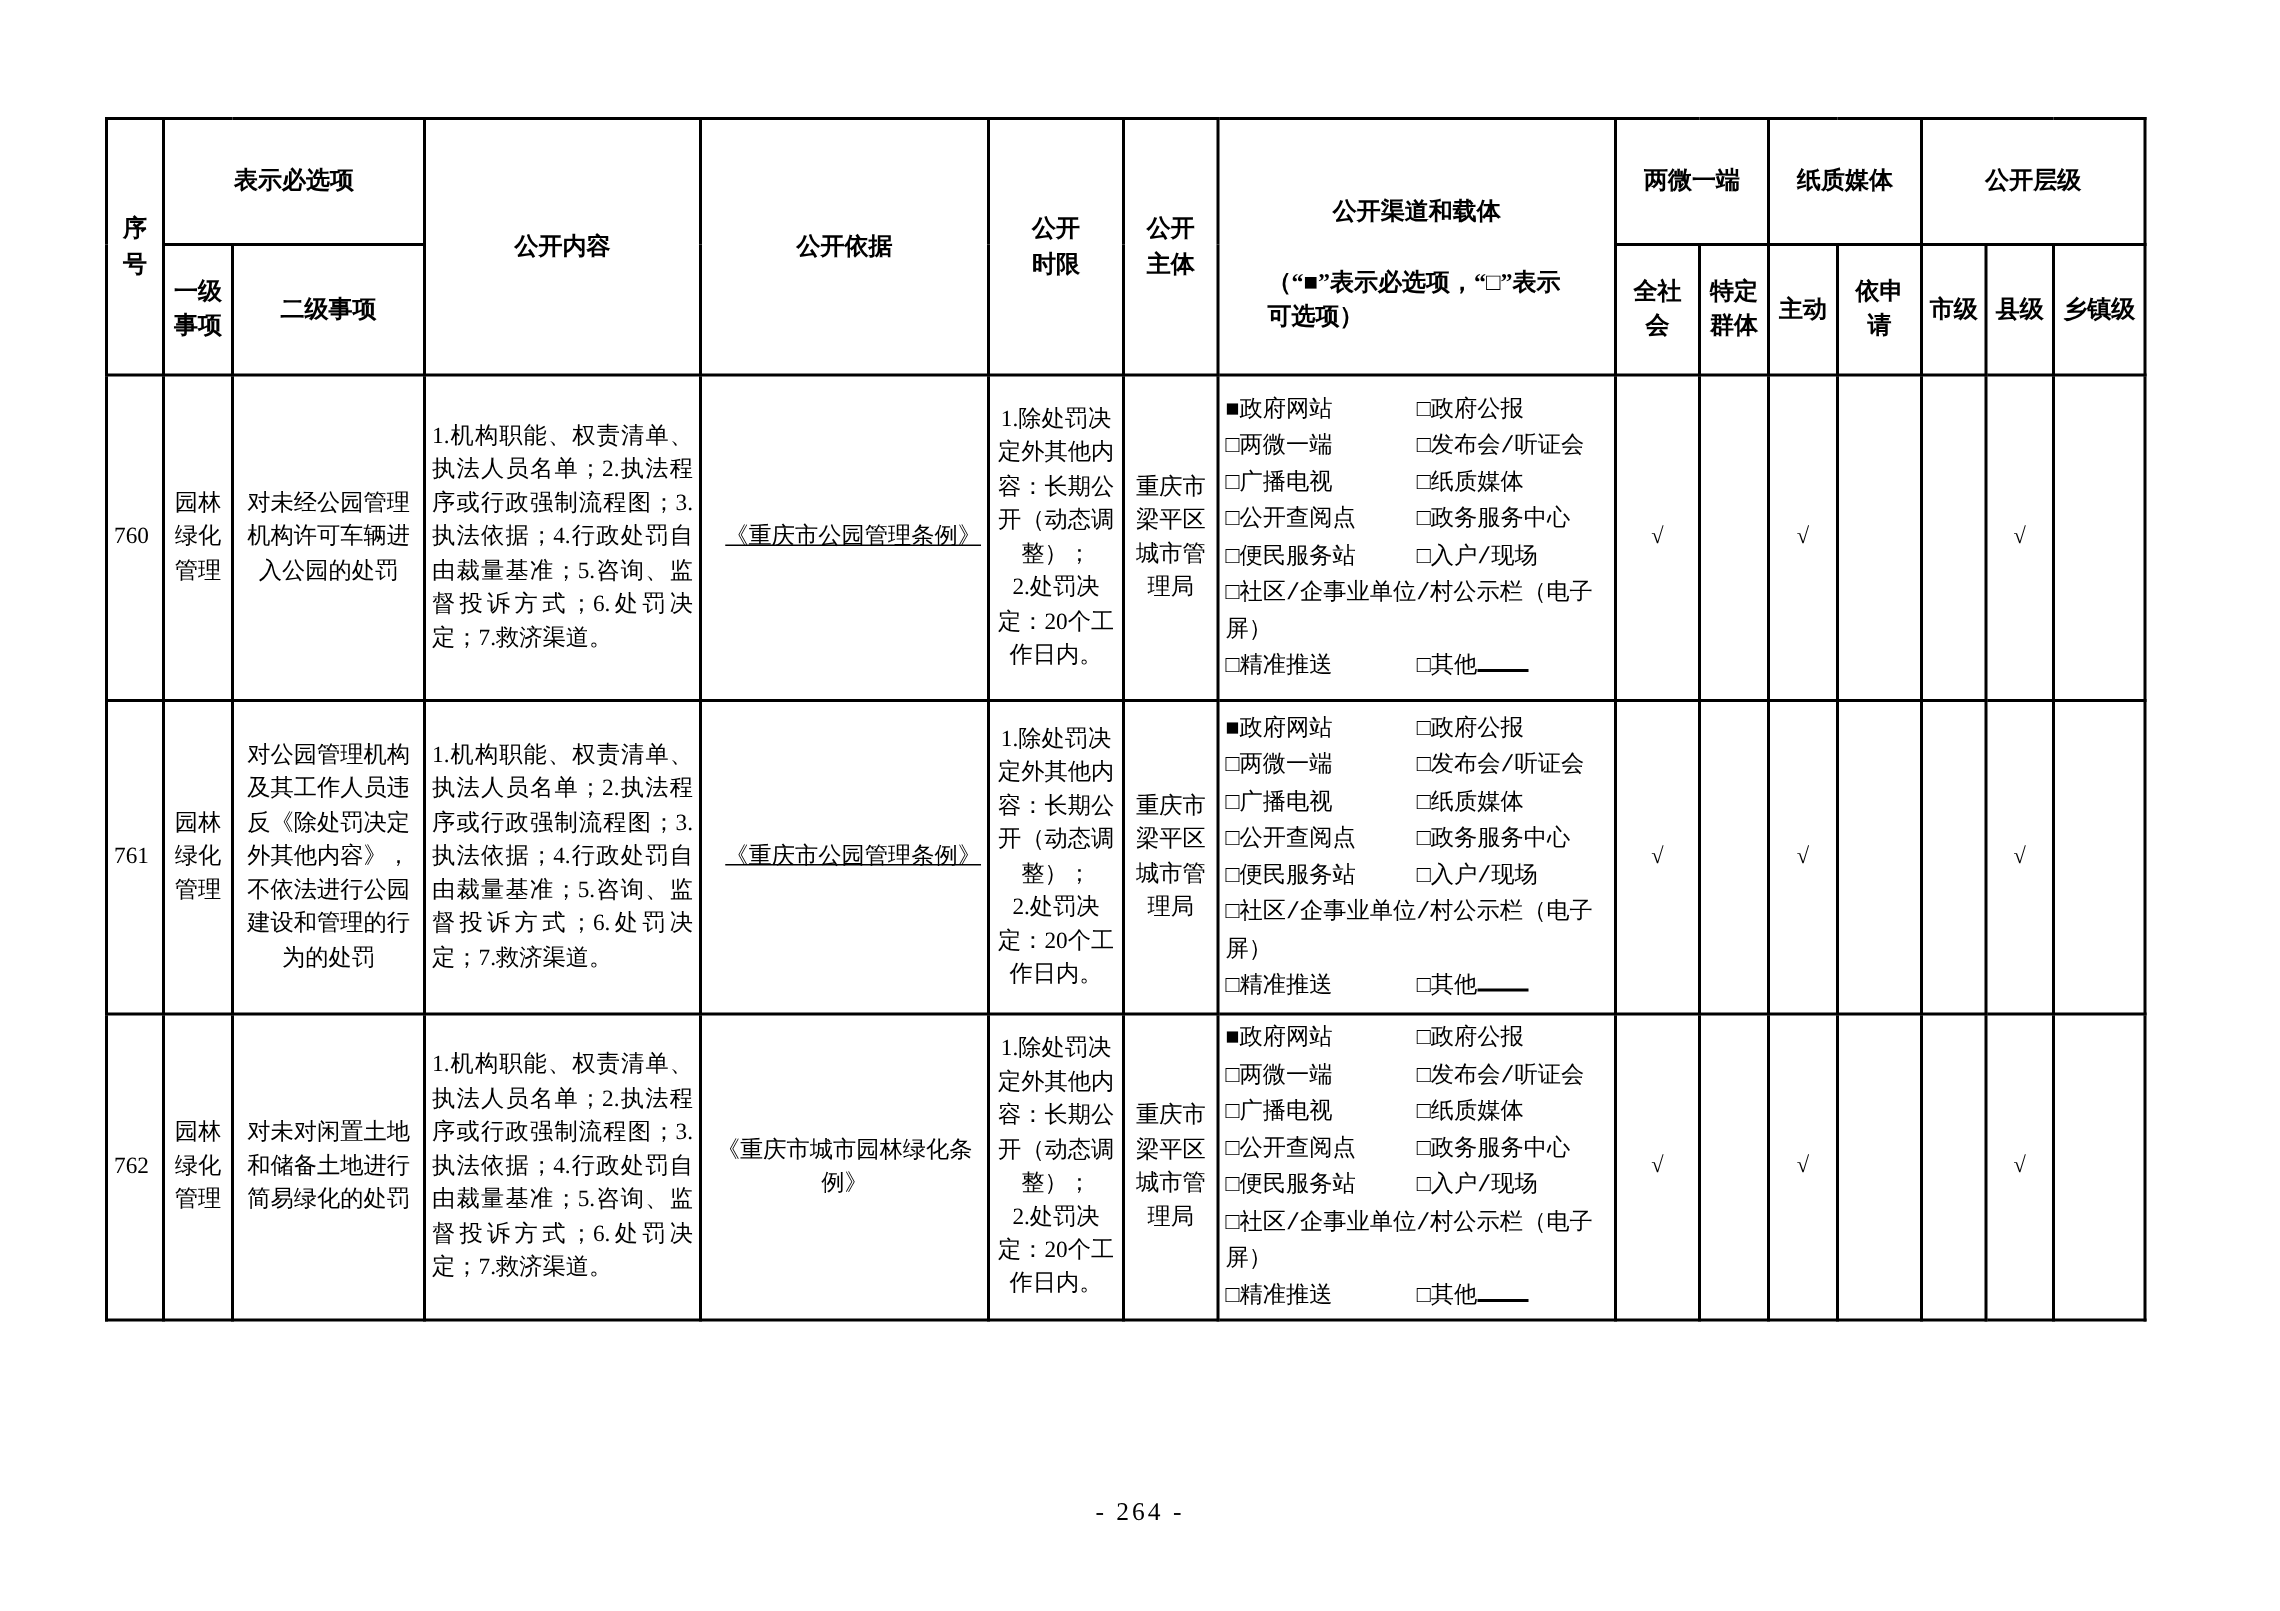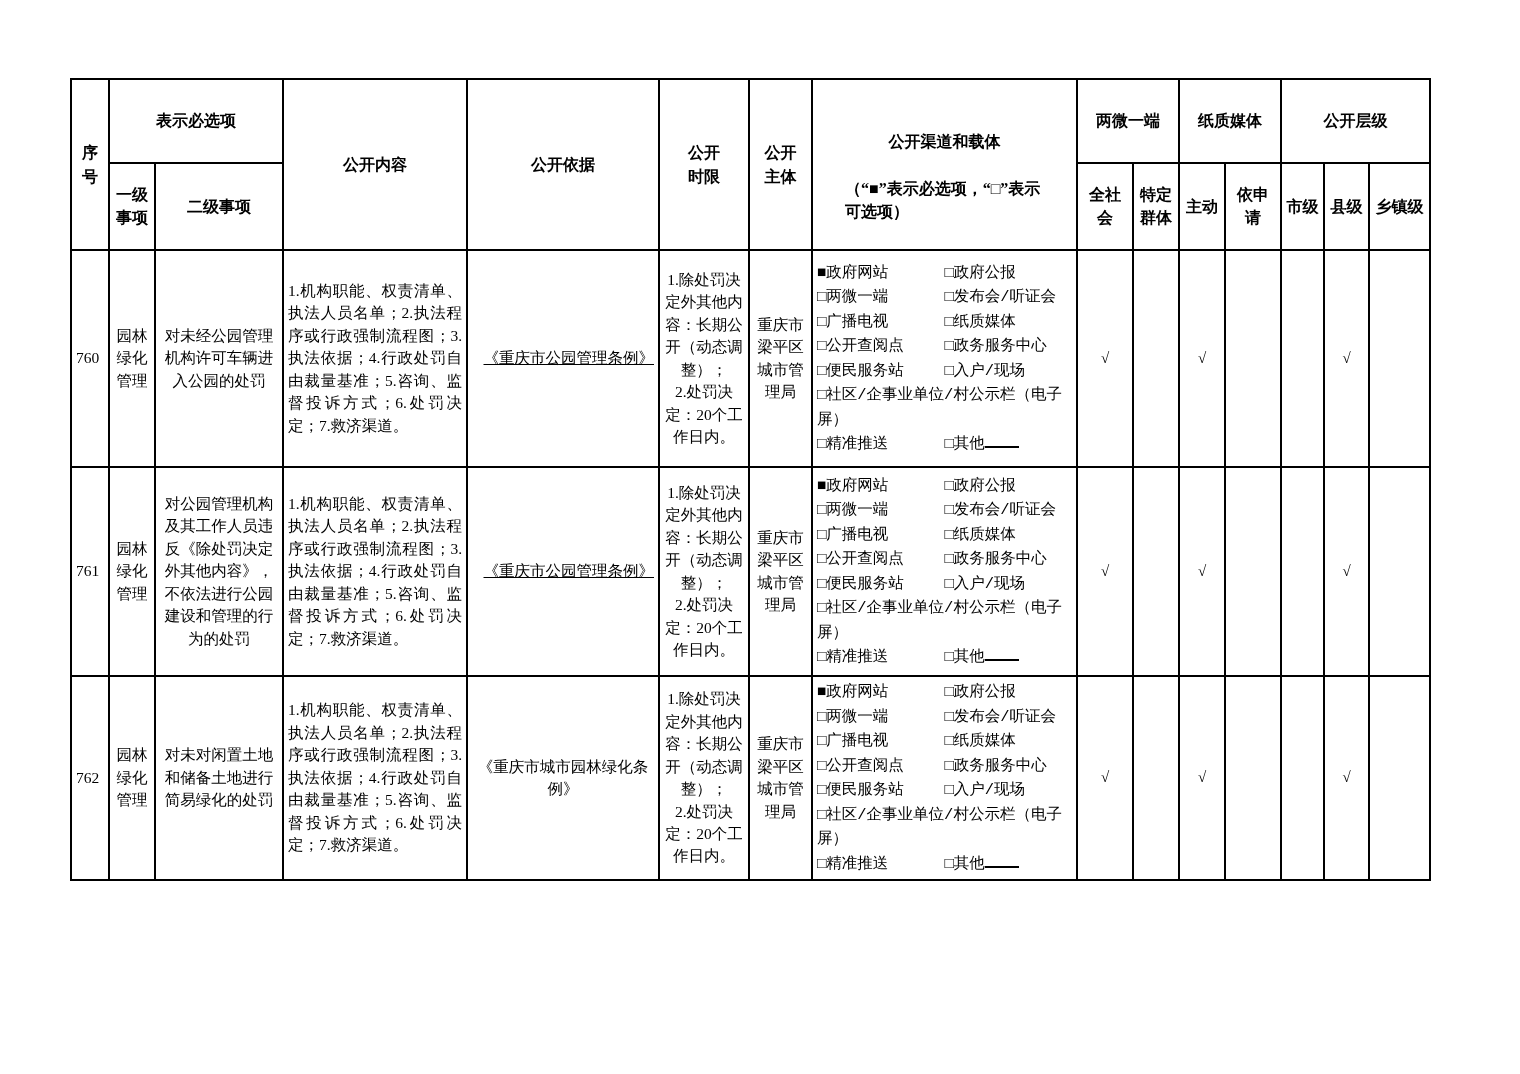--- a/index.html
+++ b/index.html
@@ -222,13 +222,14 @@
       <td class="mark"></td>
       <td class="mark">√</td>
       <td class="mark"></td>
       <td class="mark"></td>
       <td class="mark">√</td>
       <td class="mark"></td>
     </tr>
   </tbody>
     </table>
 
+  <div class="page-number">- 264 -</div>
 </div>
 
 </body></html>

